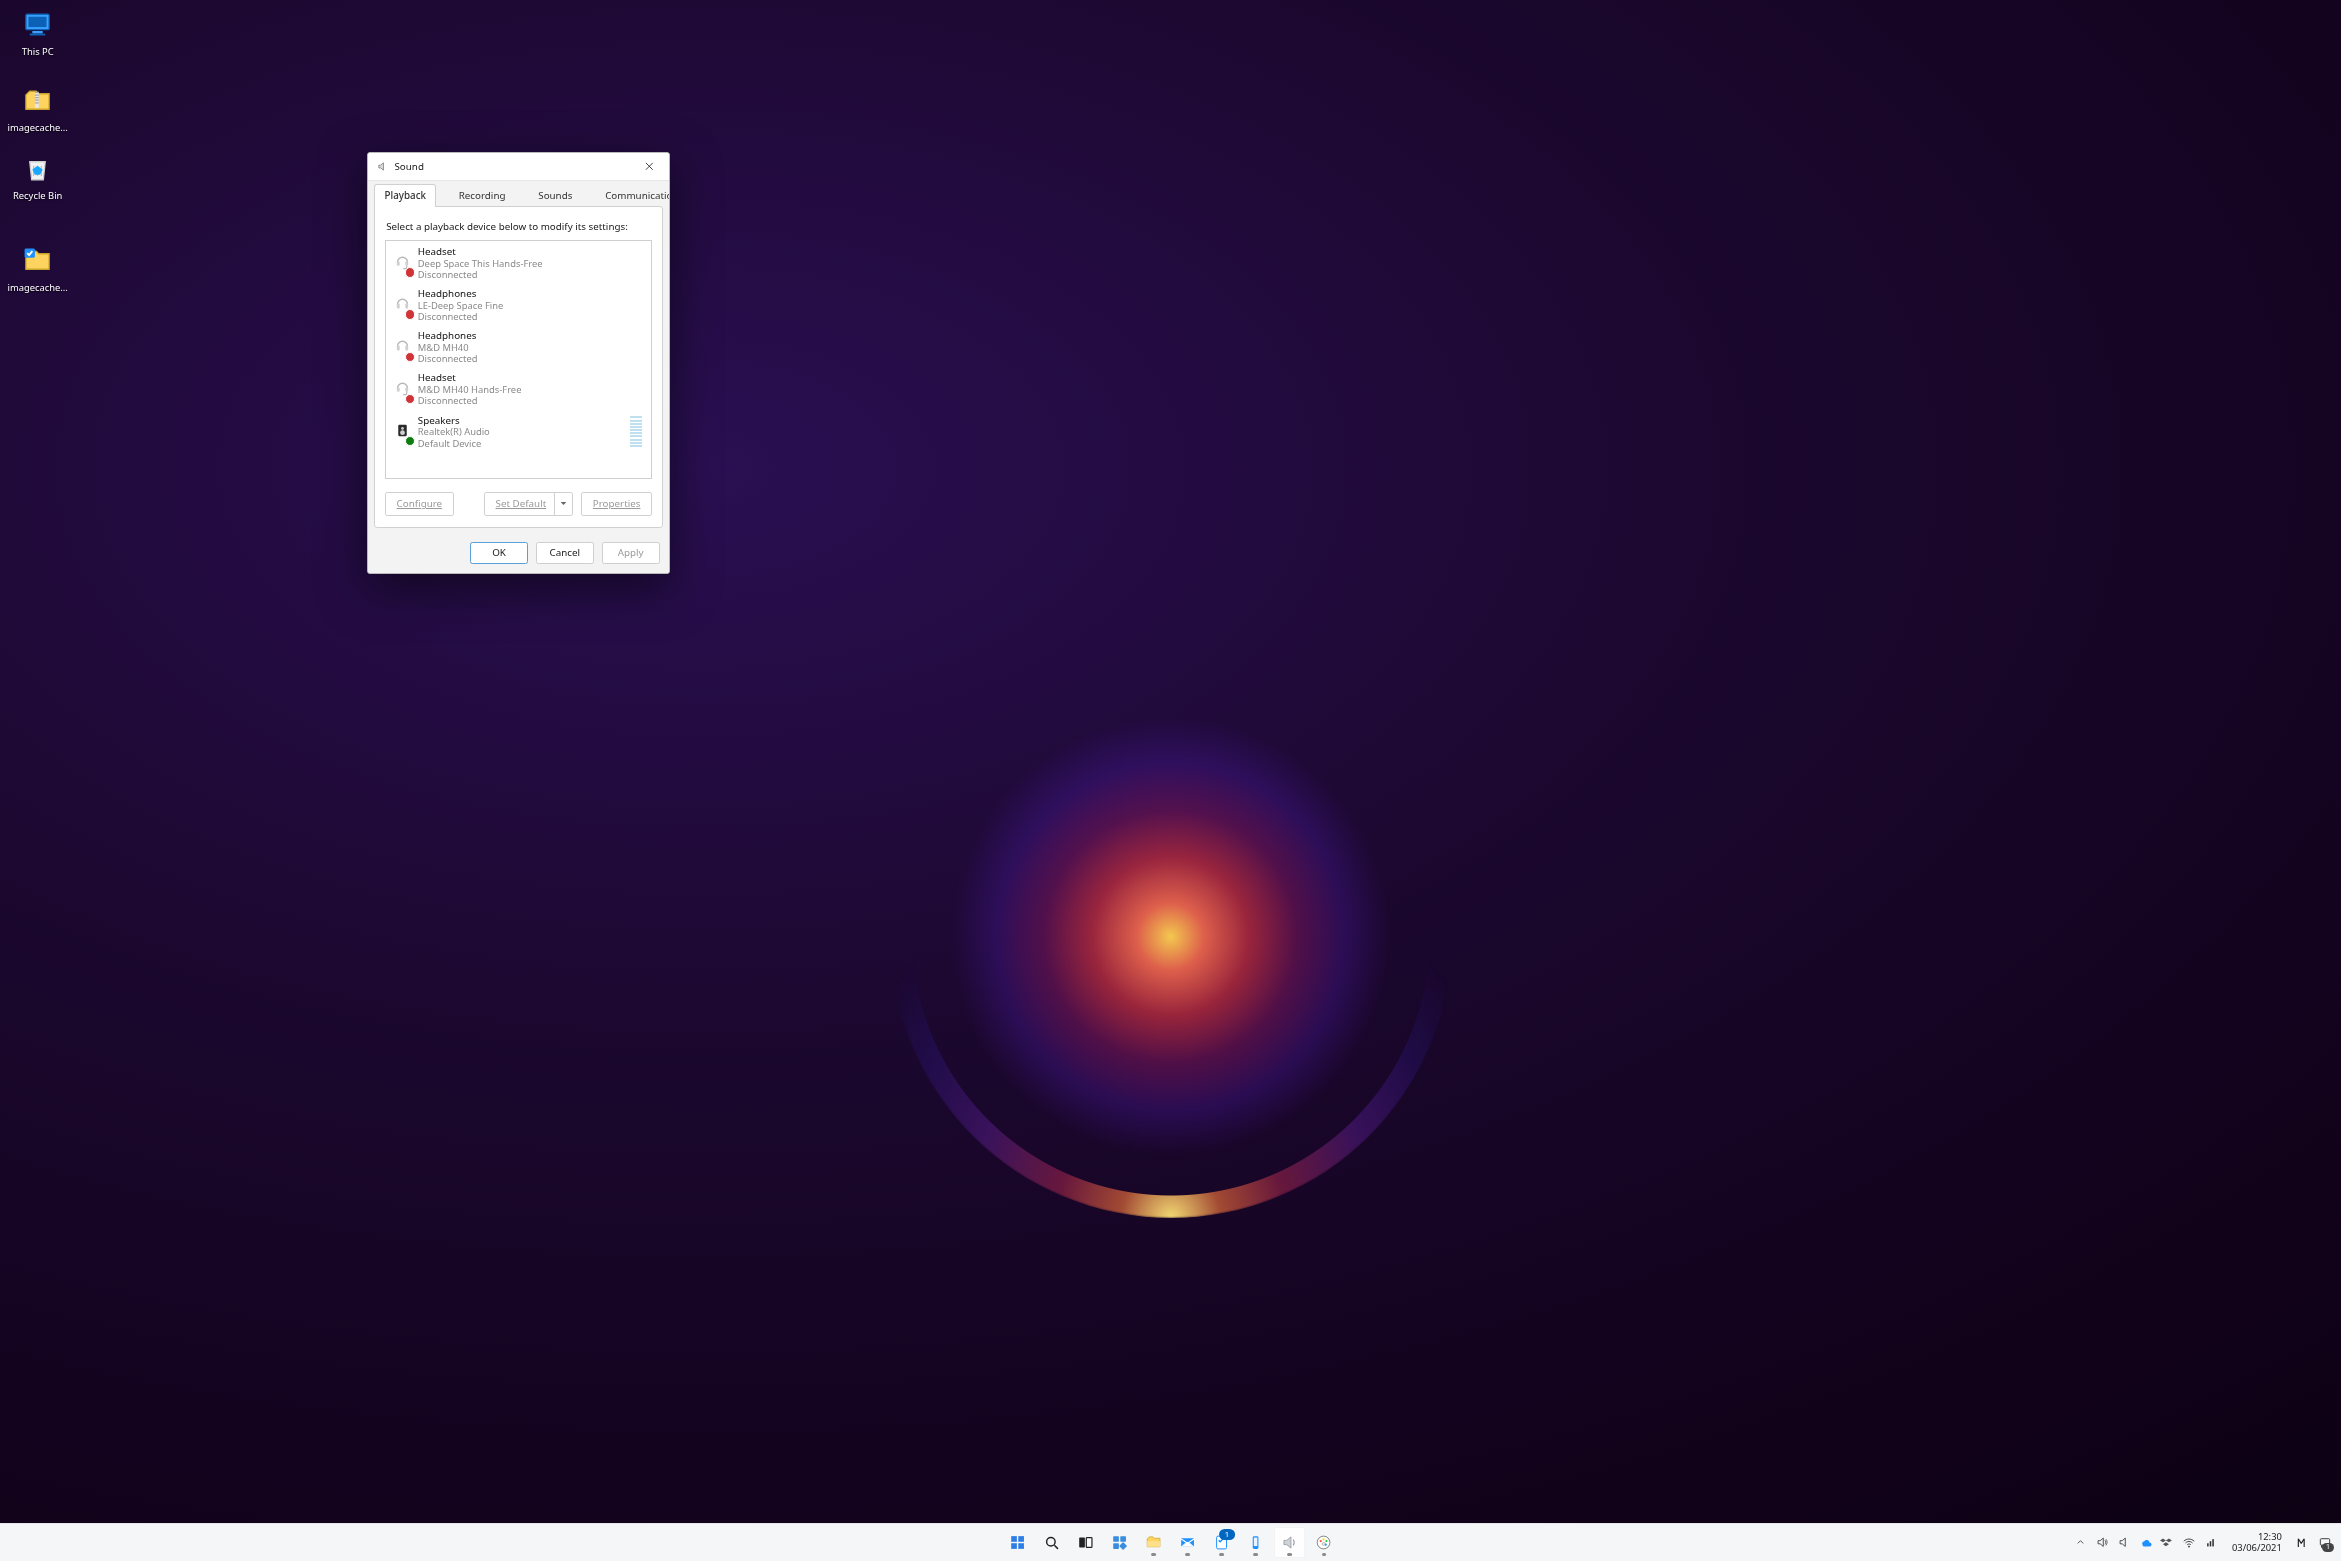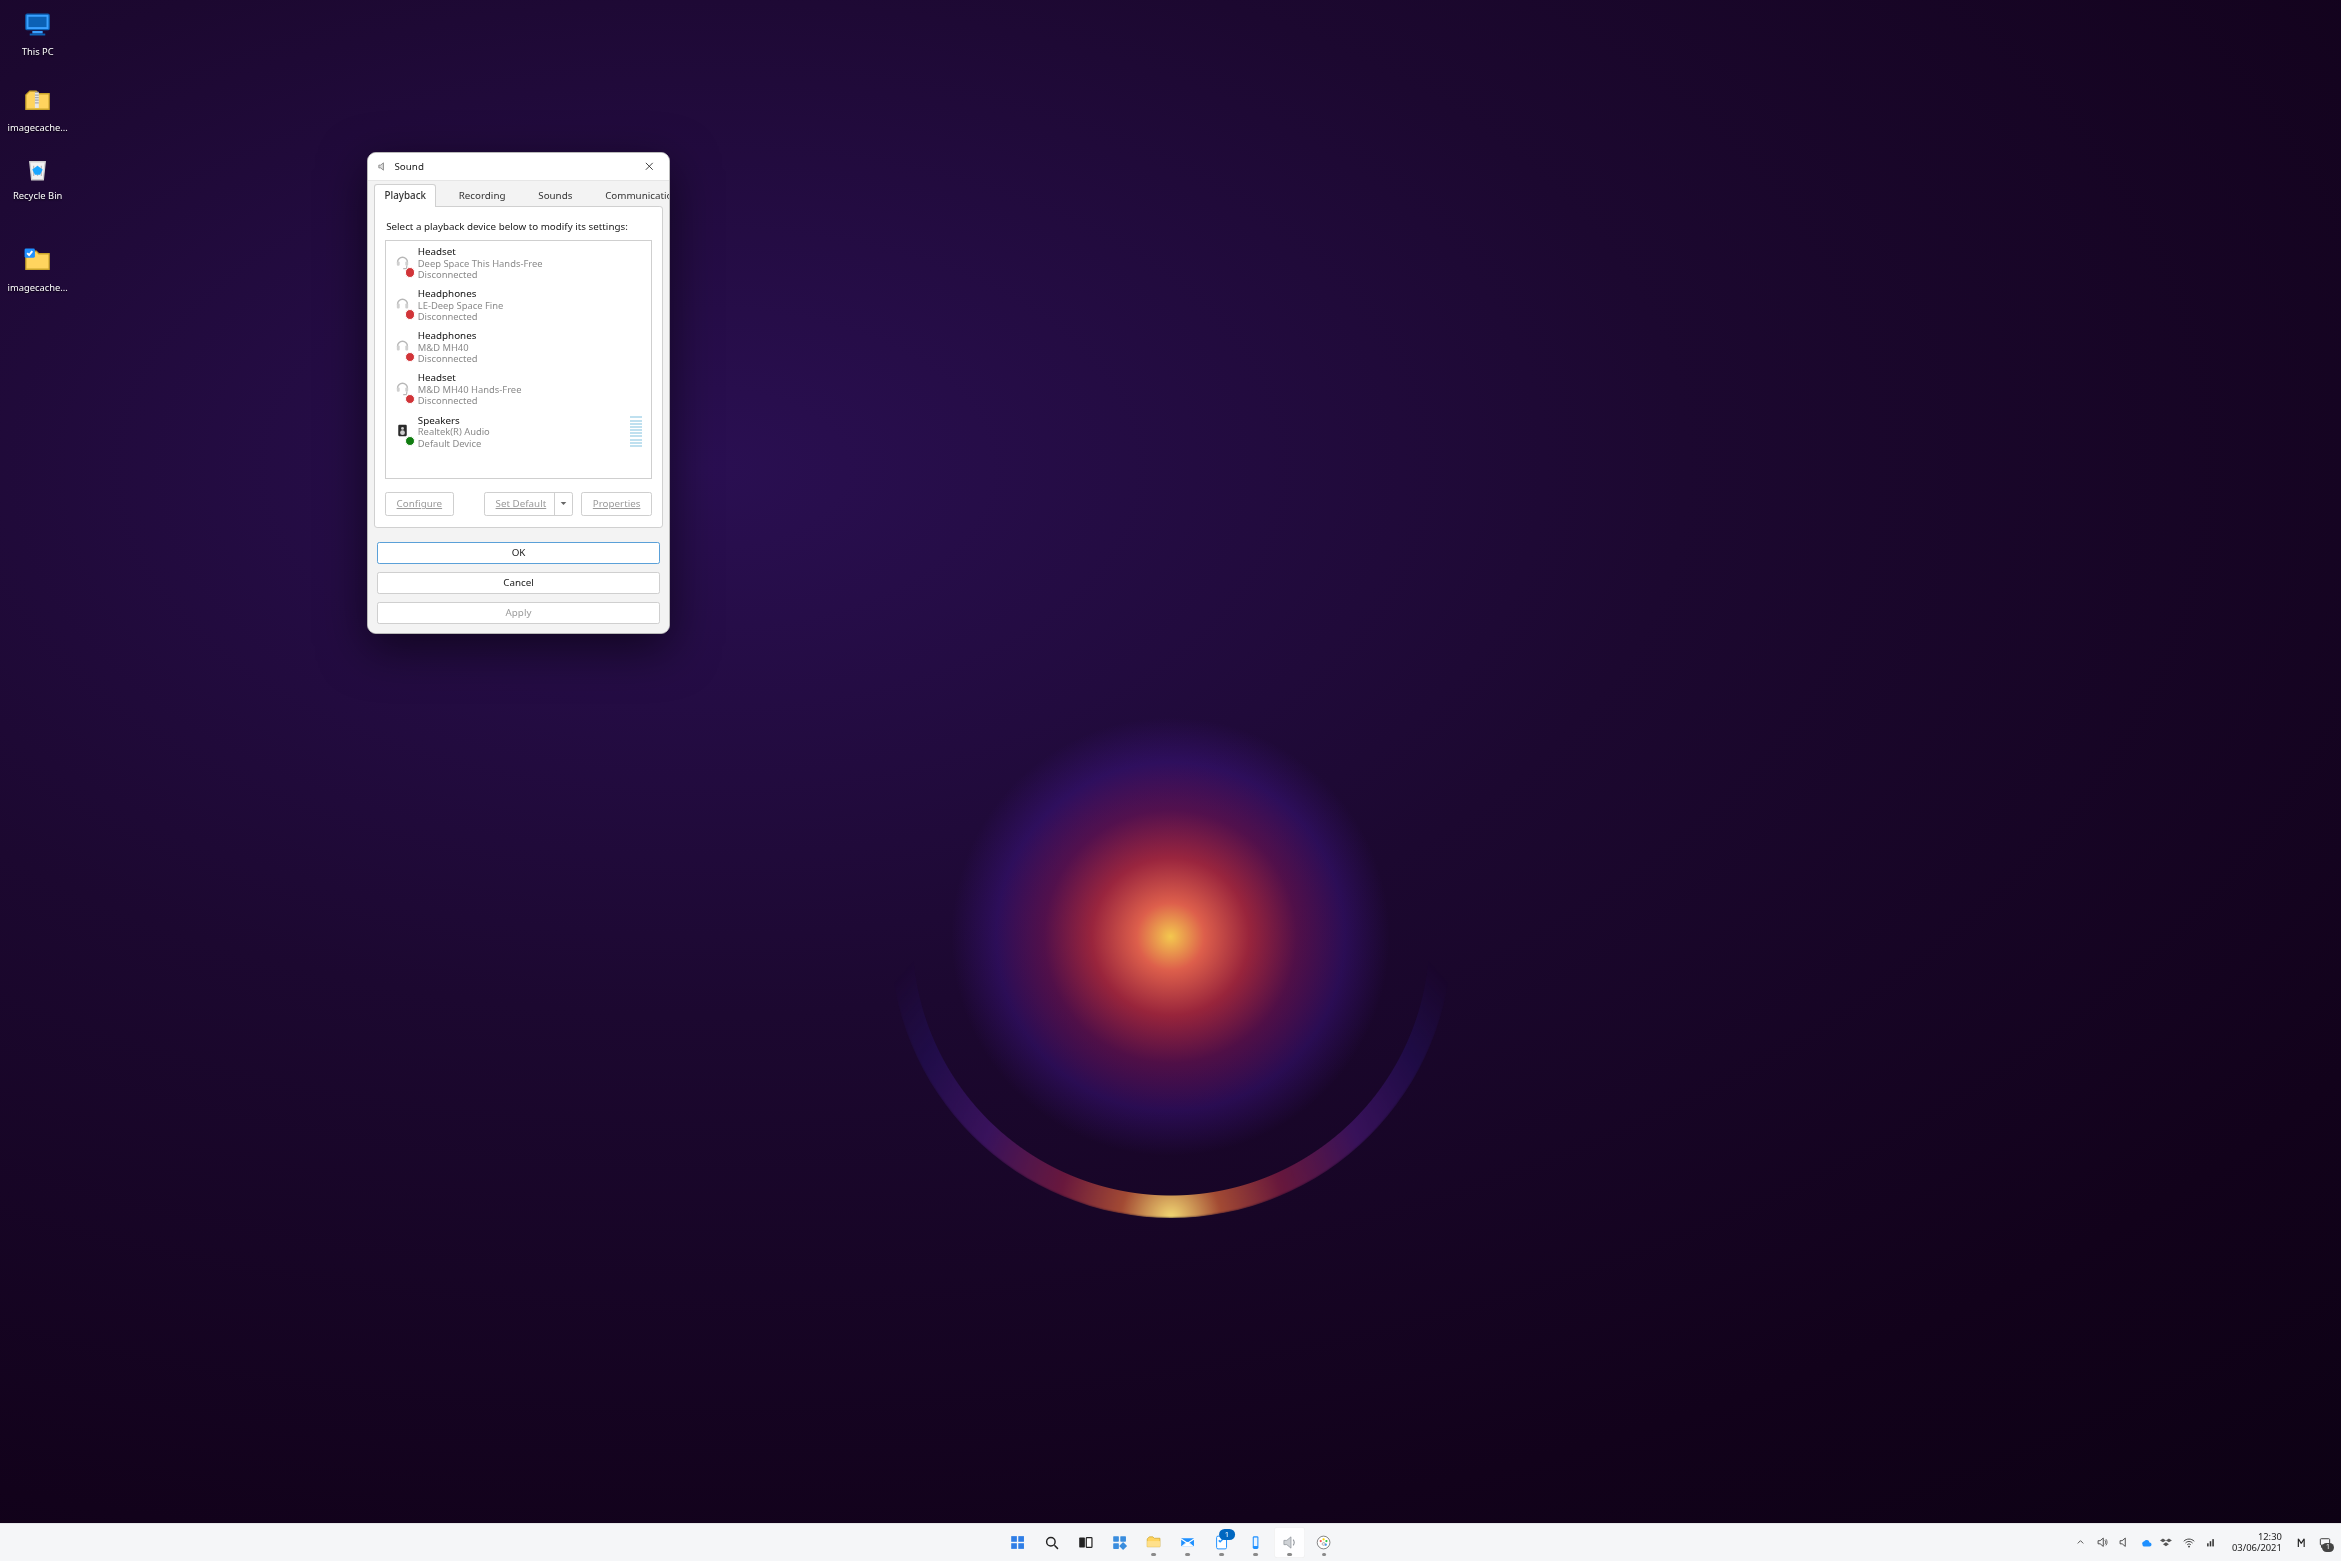--- a/index.html
+++ b/index.html
@@ -34,21 +34,21 @@
   }
   
   .desk-icon { position:absolute; width:66px; display:flex; flex-direction:column; align-items:center; gap:3.1px; color:#fff; text-shadow:0 0.8px 1.6px rgba(0,0,0,.8); cursor:default;}
   .desk-icon .glyph { width:34px; height:34px; display:flex; align-items:center; justify-content:center;}
   .desk-icon .label { font-size:9.4px; text-align:center; max-width:66px; overflow:hidden; text-overflow:ellipsis; white-space:nowrap;}
   
   #sound-dialog {
     position:absolute; left:367px; top:152px; width:301px;
     background:var(--panel-bg);
     border:0.8px solid var(--win-border);
-    border-radius:9px;
+    border-radius:3px;
     box-shadow:0 14px 47px rgba(0,0,0,.55);
     overflow:hidden;
   }
   .titlebar { height:26.5px; display:flex; align-items:center; padding:0 4.7px 0 7.8px; background:#ffffff; border-bottom:0.8px solid #e6e6e6;}
   .titlebar .t-icon { width:12.5px; height:12.5px; margin-right:6.2px; display:flex; align-items:center; justify-content:center; color:#6b6b6b;}
   .titlebar .t-text { flex:1; font-size:9.8px;}
   .titlebar .t-close { width:30px; height:20px; border-radius:3.1px; display:flex; align-items:center; justify-content:center; color:#222; cursor:pointer;}
   .tabstrip { display:flex; padding:2.3px 6.2px 0 6.2px; gap:12px; background:var(--panel-bg);}
   .tab { padding:4.7px 9.4px 4.7px 9.4px; font-size:9.8px; color:#333; border:0.8px solid transparent; border-bottom:none; border-radius:3.1px 3.1px 0 0; position:relative; top:0.8px; cursor:pointer;}
   .tab.active { background:var(--tab-active-bg); border-color:var(--tab-border); font-weight:500;}
@@ -62,21 +62,21 @@
   .dev-title { font-size:9.8px; color:#111;}
   .dev-sub  { font-size:9.4px; color:#8a8a8a;}
   .dev-status{ font-size:9.4px; color:#8a8a8a;}
   .level-meter { width:12.5px; align-self:center; margin-right:3.1px; display:flex; flex-direction:column; gap:1.2px;}
   .level-meter span { display:block; height:2px; background:#bfe0ef;}
   .panel-actions { display:flex; gap:7.8px; margin-top:12.5px; align-items:center;}
   .btn { height:22px; padding:0 11px; background:#fff; border:0.8px solid #cfcfcf; border-radius:2.3px; font-size:9.8px; color:#222; display:inline-flex; align-items:center; justify-content:center; cursor:pointer; user-select:none;text-decoration:underline;}
   .btn.disabled { color:#9a9a9a; cursor:default;}
   .btn.split { padding-right:0;}
   .btn.split .caret { width:17px; height:100%; border-left:0.8px solid #cfcfcf; display:flex; align-items:center; justify-content:center; margin-left:7.8px;}
-  .dialog-buttons { display:flex; justify-content:flex-end; gap:7.8px; padding:7.8px 9.4px 9.4px 9.4px; background:var(--panel-bg);flex-direction:column;}
+  .dialog-buttons { display:flex; justify-content:flex-end; gap:7.8px; padding:7.8px 9.4px 9.4px 9.4px; background:var(--panel-bg);}
   .dlg-btn { min-width:56px; height:20px; border-radius:2.3px; border:0.8px solid #cfcfcf; background:#fff; font-size:9.8px; display:inline-flex; align-items:center; justify-content:center; cursor:pointer;}
   .dlg-btn.primary { border-color:#5aa0d8;}
   .dlg-btn.disabled { color:#9a9a9a; cursor:default;}
   
   .badge { position:absolute; right:-1.6px; bottom:-0.8px; width:8.6px; height:8.6px; border-radius:50%; border:1.2px solid #fff;}
   .badge.red { background:#d13438;}
   .badge.green { background:#107c10;}
   
   #taskbar { position:fixed; left:0; right:0; bottom:0; height:37px; background:var(--taskbar-bg); display:flex; align-items:center; border-top:0.8px solid rgba(0,0,0,.06); font-size:9.4px;}
   #tb-center { position:absolute; left:50%; transform:translateX(-50%); display:flex; align-items:center; gap:3.1px;}

